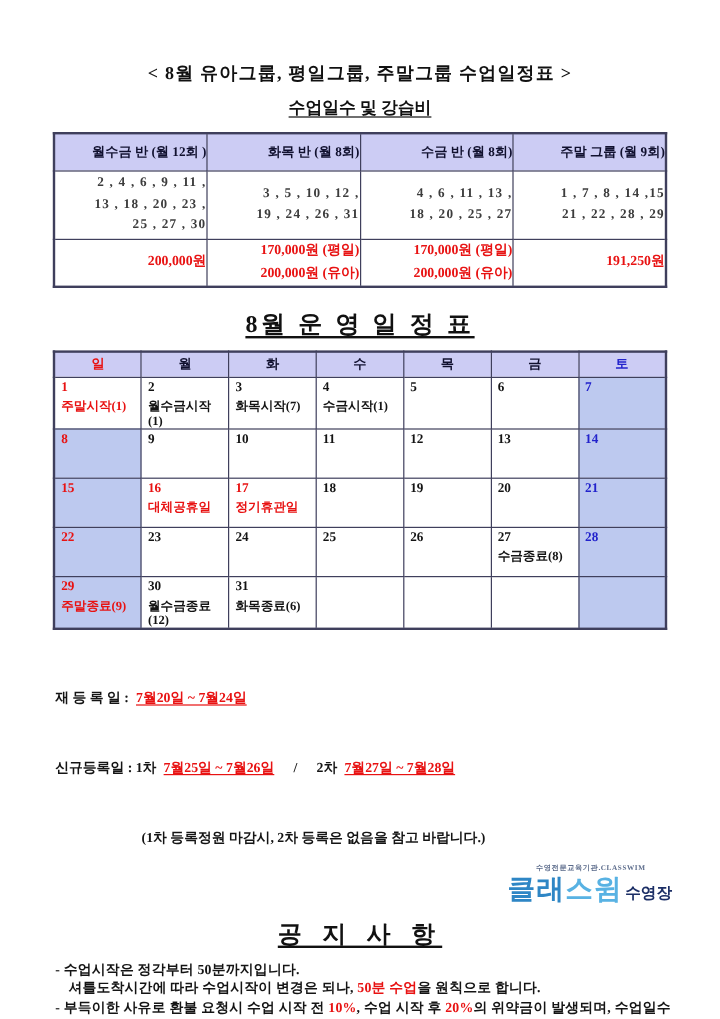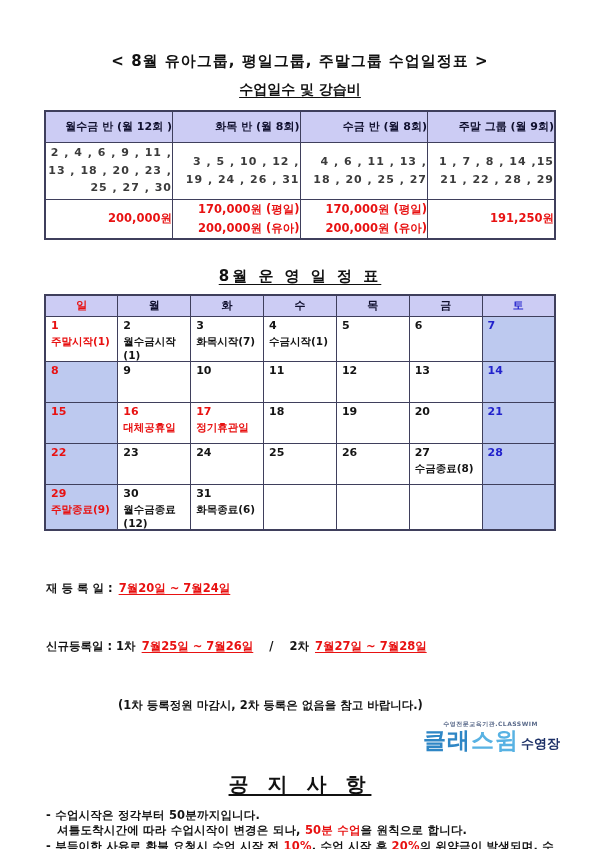--- a/index.html
+++ b/index.html
@@ -1,30 +1,30 @@
 <!DOCTYPE html>
 <html><head>
 <meta charset="utf-8">
 <style>
   * { margin:0; padding:0; box-sizing:border-box; }
   html,body { background:#fff; }
   body { font-family:"DejaVu Sans","Liberation Sans",sans-serif; }
   .page {
     position:relative; width:600px; height:849px; margin:0 auto;
-    background:#ffffff; overflow:hidden; font-weight:bold; color:#1c1c1c;
+    background:#ffffff; overflow:hidden; font-weight:bold; color:#1c1c1c;font-family:Liberation Serif, serif;
   }
   
   .doc-title {
     padding-top:52px; text-align:center; font-size:15px; letter-spacing:1px; color:#111;
   }
   .section-title {
     text-align:center; font-size:14px; margin-top:10px; color:#111;
     text-decoration:underline; text-underline-offset:3px;
   }
-  .cal-title { margin-top:27px; font-size:15px; letter-spacing:3px; }
+  .cal-title { margin-top:17px; font-size:20px; letter-spacing:3px; }
   .notice-title {
     text-align:center; font-size:20px; letter-spacing:6px; margin-top:16px; color:#111;
     text-decoration:underline; text-underline-offset:3px;
   }
   
   table { border-collapse:collapse; table-layout:fixed; }
   .fee-table {
     width:512px; margin:11px auto 0; border:2px solid #3f3f5c;
   }
   .fee-table th, .fee-table td { border:1px solid #3f3f5c; text-align:right; }

